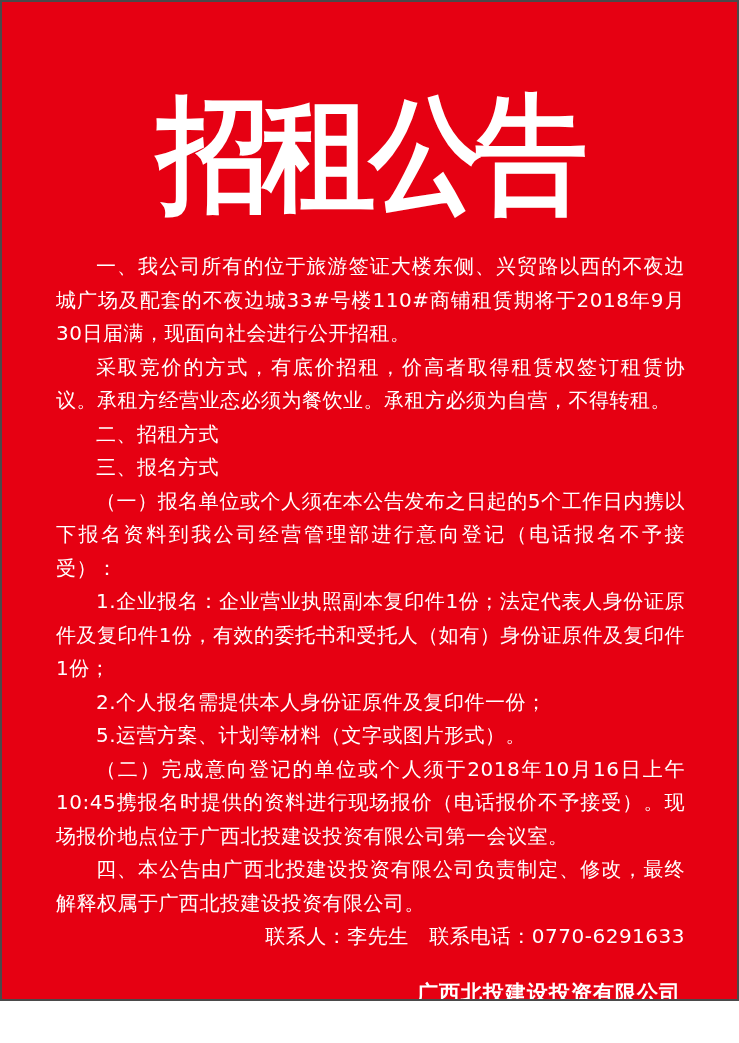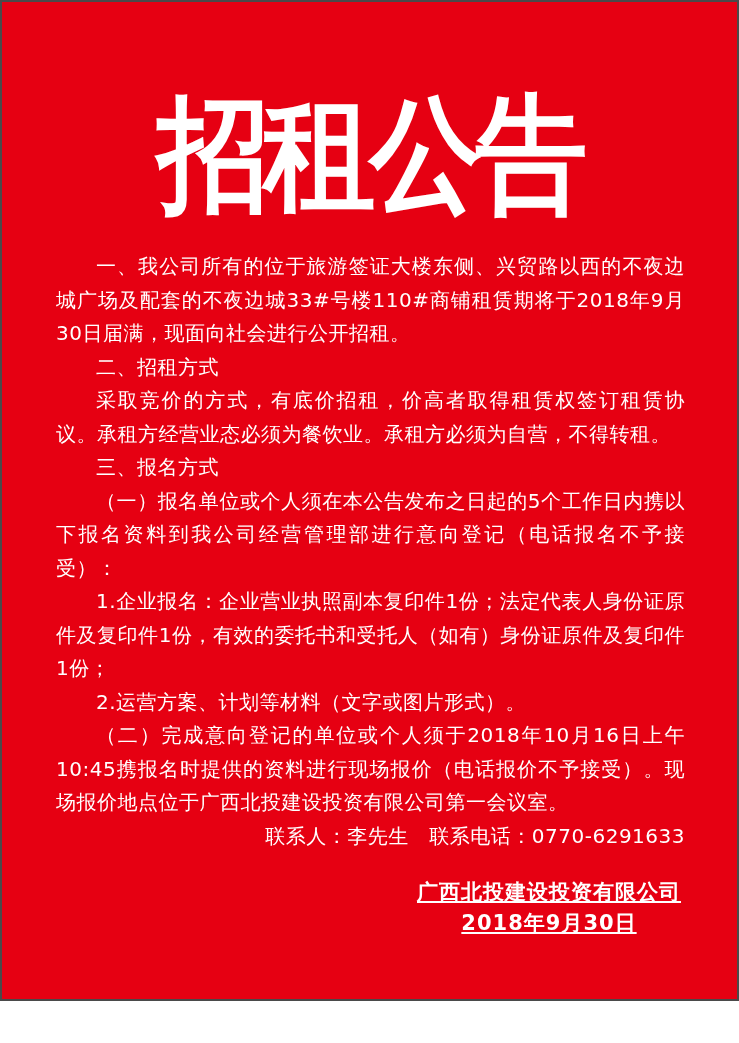--- a/index.html
+++ b/index.html
@@ -57,27 +57,29 @@
 </style>
 </head>
 <body>
 
 <div class="poster" style="background-color: rgb(230, 0, 18); color: rgb(255, 255, 255); border-color: rgb(74, 74, 74);">
 
   <h1 class="title">招租公告</h1>
 
   <div class="body">
     <p>一、我公司所有的位于旅游签证大楼东侧、兴贸路以西的不夜边城广场及配套的不夜边城33#号楼110#商铺租赁期将于2018年9月30日届满，现面向社会进行公开招租。</p>
+    <p>采取竞价的方式，有底价招租，价高者取得租赁权签订租赁协议。承租方经营业态必须为餐饮业。承租方必须为自营，不得转租。</p>
     <p>二、招租方式</p>
-    <p>采取竞价的方式，有底价招租，价高者取得租赁权签订租赁协议。承租方经营业态必须为餐饮业。承租方必须为自营，不得转租。</p>
     <p>三、报名方式</p>
     <p>（一）报名单位或个人须在本公告发布之日起的5个工作日内携以下报名资料到我公司经营管理部进行意向登记（电话报名不予接受）：</p>
     <p>1.企业报名：企业营业执照副本复印件1份；法定代表人身份证原件及复印件1份，有效的委托书和受托人（如有）身份证原件及复印件1份；</p>
-    <p>2.运营方案、计划等材料（文字或图片形式）。</p>
+    <p>2.个人报名需提供本人身份证原件及复印件一份；</p>
+    <p>5.运营方案、计划等材料（文字或图片形式）。</p>
     <p>（二）完成意向登记的单位或个人须于2018年10月16日上午10:45携报名时提供的资料进行现场报价（电话报价不予接受）。现场报价地点位于广西北投建设投资有限公司第一会议室。</p>
+    <p>四、本公告由广西北投建设投资有限公司负责制定、修改，最终解释权属于广西北投建设投资有限公司。</p>
     <p class="contact">联系人：李先生　联系电话：0770-6291633</p>
   </div>
 
   <div class="signature">
     <div>广西北投建设投资有限公司</div>
     <div>2018年9月30日</div>
   </div>
 
 </div>
 

